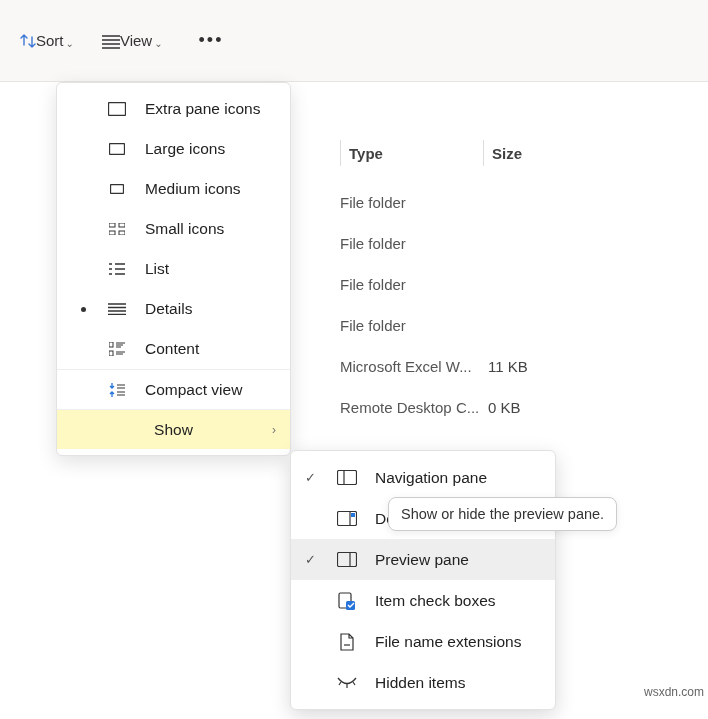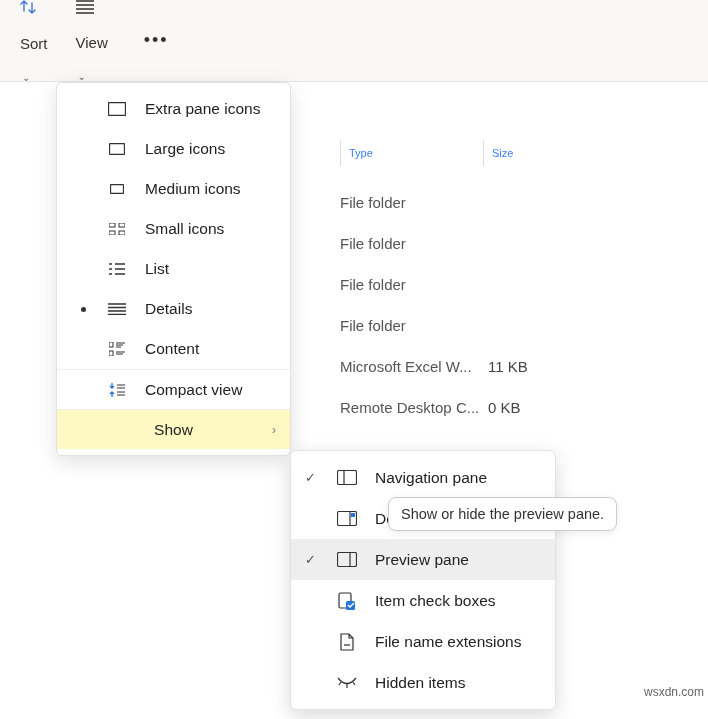--- a/index.html
+++ b/index.html
@@ -1,23 +1,23 @@
 <!DOCTYPE html>
 <html><head>
 <meta charset="utf-8">
 <style>
 * { box-sizing: border-box; margin: 0; padding: 0; font-family: "Segoe UI", Arial, sans-serif; }
 body { width: 708px; height: 719px; background: #fff; position: relative; overflow: hidden; }
 
 .toolbar { height: 82px; background: #faf7f7; border-bottom: 1px solid #e8e4e4; display: flex; align-items: center; padding-left: 20px; gap: 28px; }
-.tb-btn { display: flex; align-items: flex-start; gap: 20px; font-size: 15px; color: #333; cursor: pointer; flex-direction: column; }
+.tb-btn { display: flex; align-items: flex-end; gap: 0; font-size: 15px; color: #333; cursor: pointer; }
 .tb-btn .chev { font-size: 10px; color: #666; margin-left: 2px; }
 
 .content { position: absolute; top: 82px; left: 0; right: 0; bottom: 0; }
-.headers { position: absolute; top: 58px; left: 0; right: 0; height: 30px; display: flex; font-size: 11px; color: #3b82f6; }
+.headers { position: absolute; top: 58px; left: 0; right: 0; height: 30px; display: flex; font-size: 15px; color: #404040; font-weight: bold; }
 .hdr-type { position: absolute; left: 340px; border-left: 1px solid #ddd; padding-left: 8px; height: 26px; display: flex; align-items: center; }
 .hdr-size { position: absolute; left: 483px; border-left: 1px solid #ddd; padding-left: 8px; height: 26px; display: flex; align-items: center; }
 
 .rows { position: absolute; top: 100px; left: 340px; right: 10px; font-size: 15px; }
 .row { height: 41px; display: flex; align-items: center; color: #555; }
 .row .type { width: 148px; white-space: nowrap; overflow: hidden; text-overflow: ellipsis; }
 .row .size { width: 90px; color: #444; }
 
 .menu1 { position: absolute; top: 82px; left: 56px; width: 235px; background: #fff; border: 1px solid #e2e2e2; border-radius: 6px; box-shadow: 0 6px 20px rgba(0,0,0,0.12); padding: 6px 0; z-index: 10; }
 .mi { height: 40px; display: flex; align-items: center; padding-left: 50px; position: relative; font-size: 15.5px; color: #222; cursor: pointer; }

